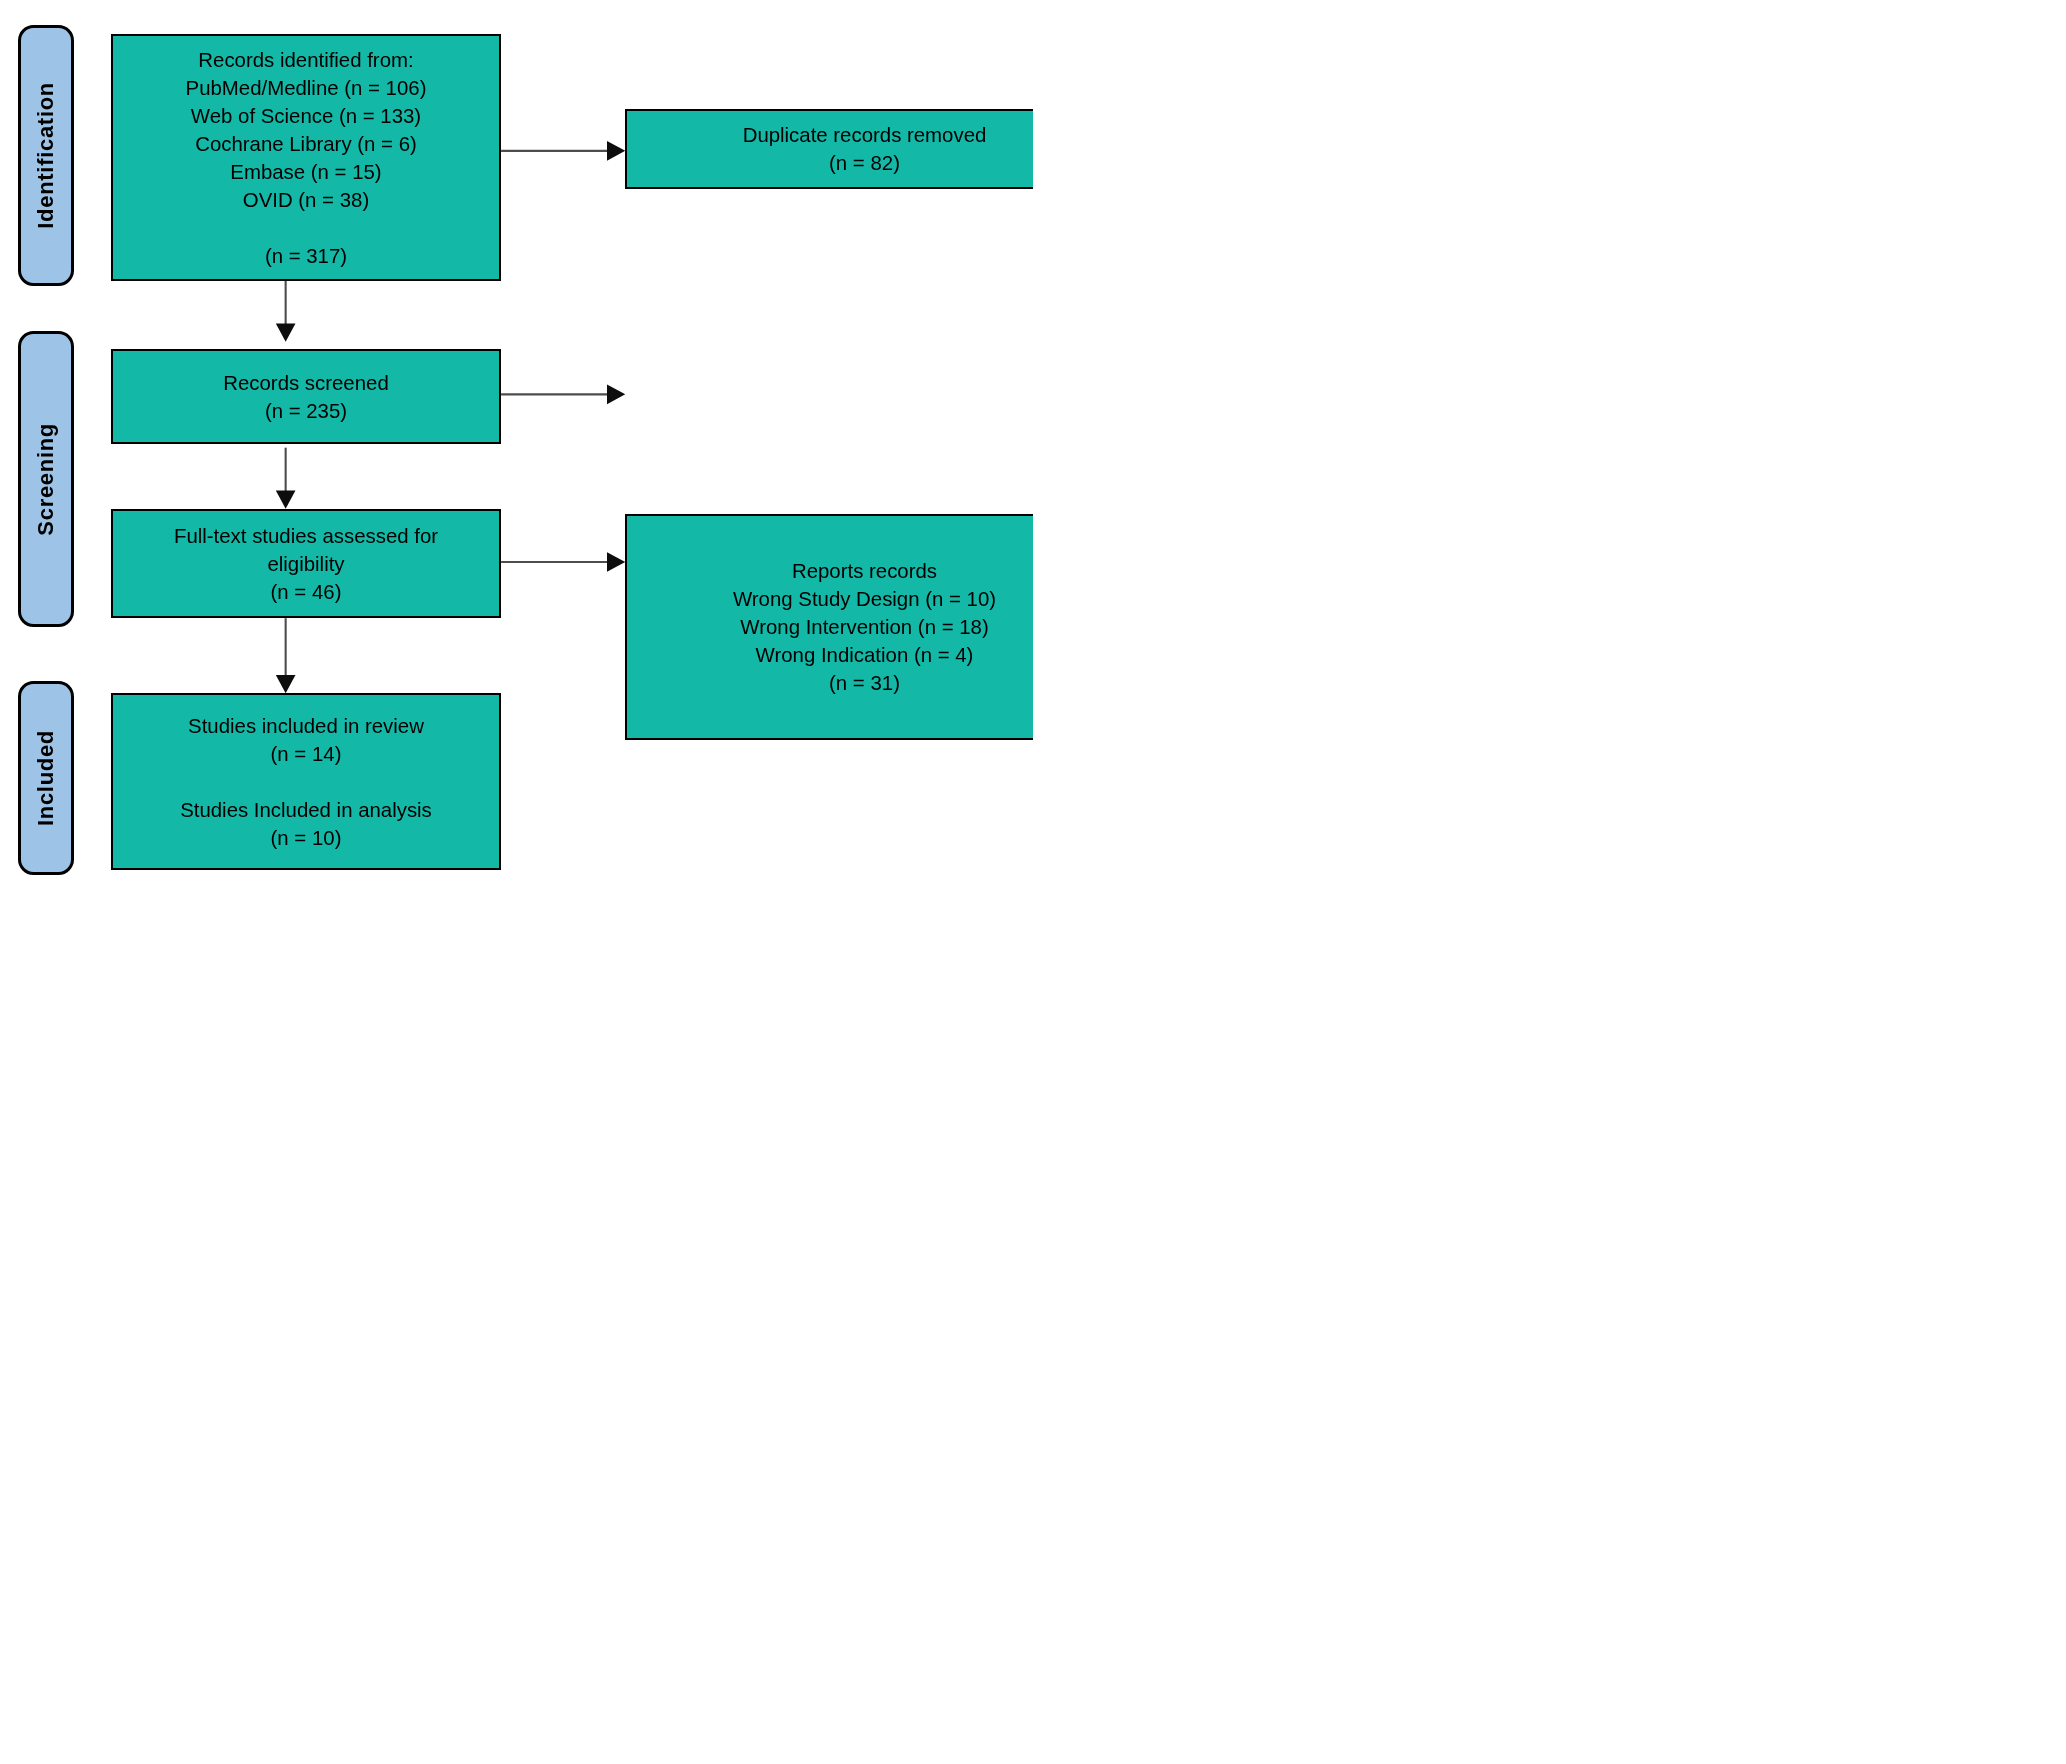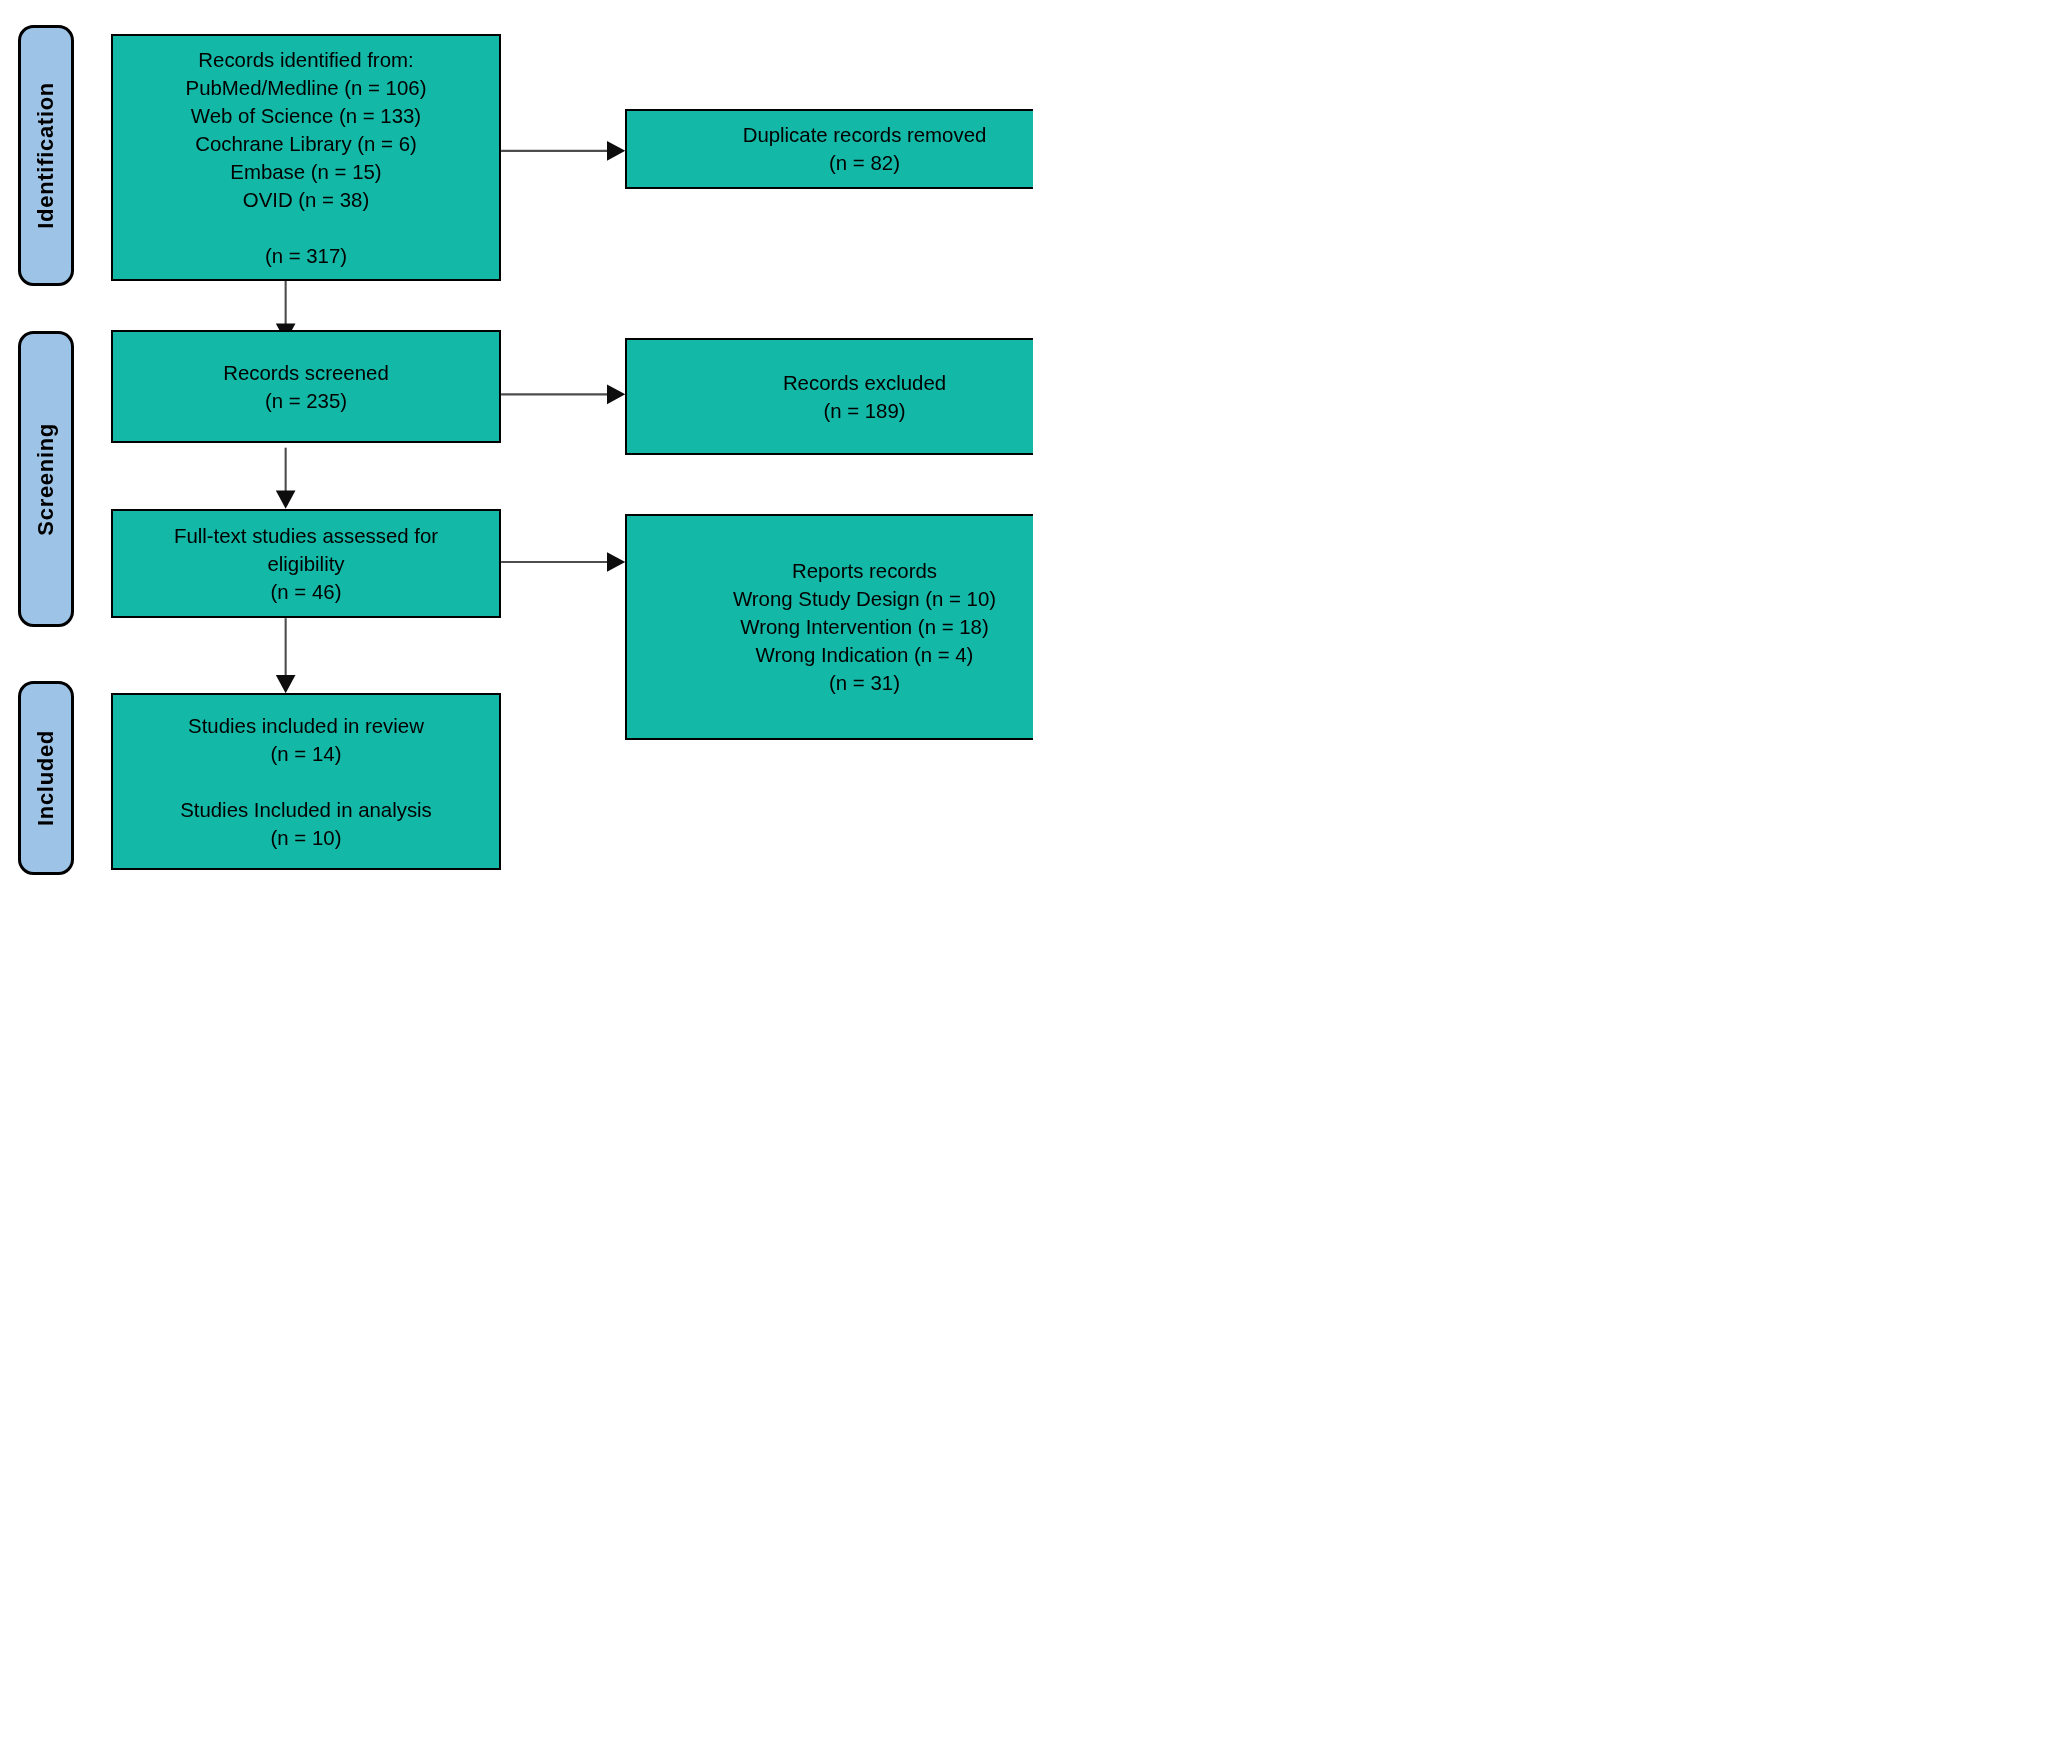--- a/index.html
+++ b/index.html
@@ -121,21 +121,21 @@
     <div class="line">Records identified from:</div>
     <div class="line">PubMed/Medline (n = 106)</div>
     <div class="line">Web of Science (n = 133)</div>
     <div class="line">Cochrane Library (n = 6)</div>
     <div class="line">Embase (n = 15)</div>
     <div class="line">OVID (n = 38)</div>
     <div class="line"></div>
     <div class="line">(n = 317)</div>
   </div>
 
-  <div class="box main-col" style="top:330px;height:113px">
+  <div class="box main-col" style="top:349px;height:95px">
     <div class="line">Records screened</div>
     <div class="line">(n = 235)</div>
   </div>
 
   <div class="box main-col" style="top:509px;height:109px">
     <div class="line">Full-text studies assessed for</div>
     <div class="line">eligibility</div>
     <div class="line">(n = 46)</div>
   </div>
 
@@ -145,24 +145,20 @@
     <div class="line"></div>
     <div class="line">Studies Included in analysis</div>
     <div class="line">(n = 10)</div>
   </div>
 
   <div class="box right-col" style="top:109px;height:80px">
     <div class="line">Duplicate records removed</div>
     <div class="line">(n = 82)</div>
   </div>
 
-  <div class="box right-col" style="top:338px;height:117px">
-    <div class="line">Records excluded</div>
-    <div class="line">(n = 189)</div>
-  </div>
 
   <div class="box right-col" style="top:514px;height:226px">
     <div class="line">Reports records</div>
     <div class="line">Wrong Study Design (n = 10)</div>
     <div class="line">Wrong Intervention (n = 18)</div>
     <div class="line">Wrong Indication (n = 4)</div>
     <div class="line">(n = 31)</div>
   </div>
 
 </div>

